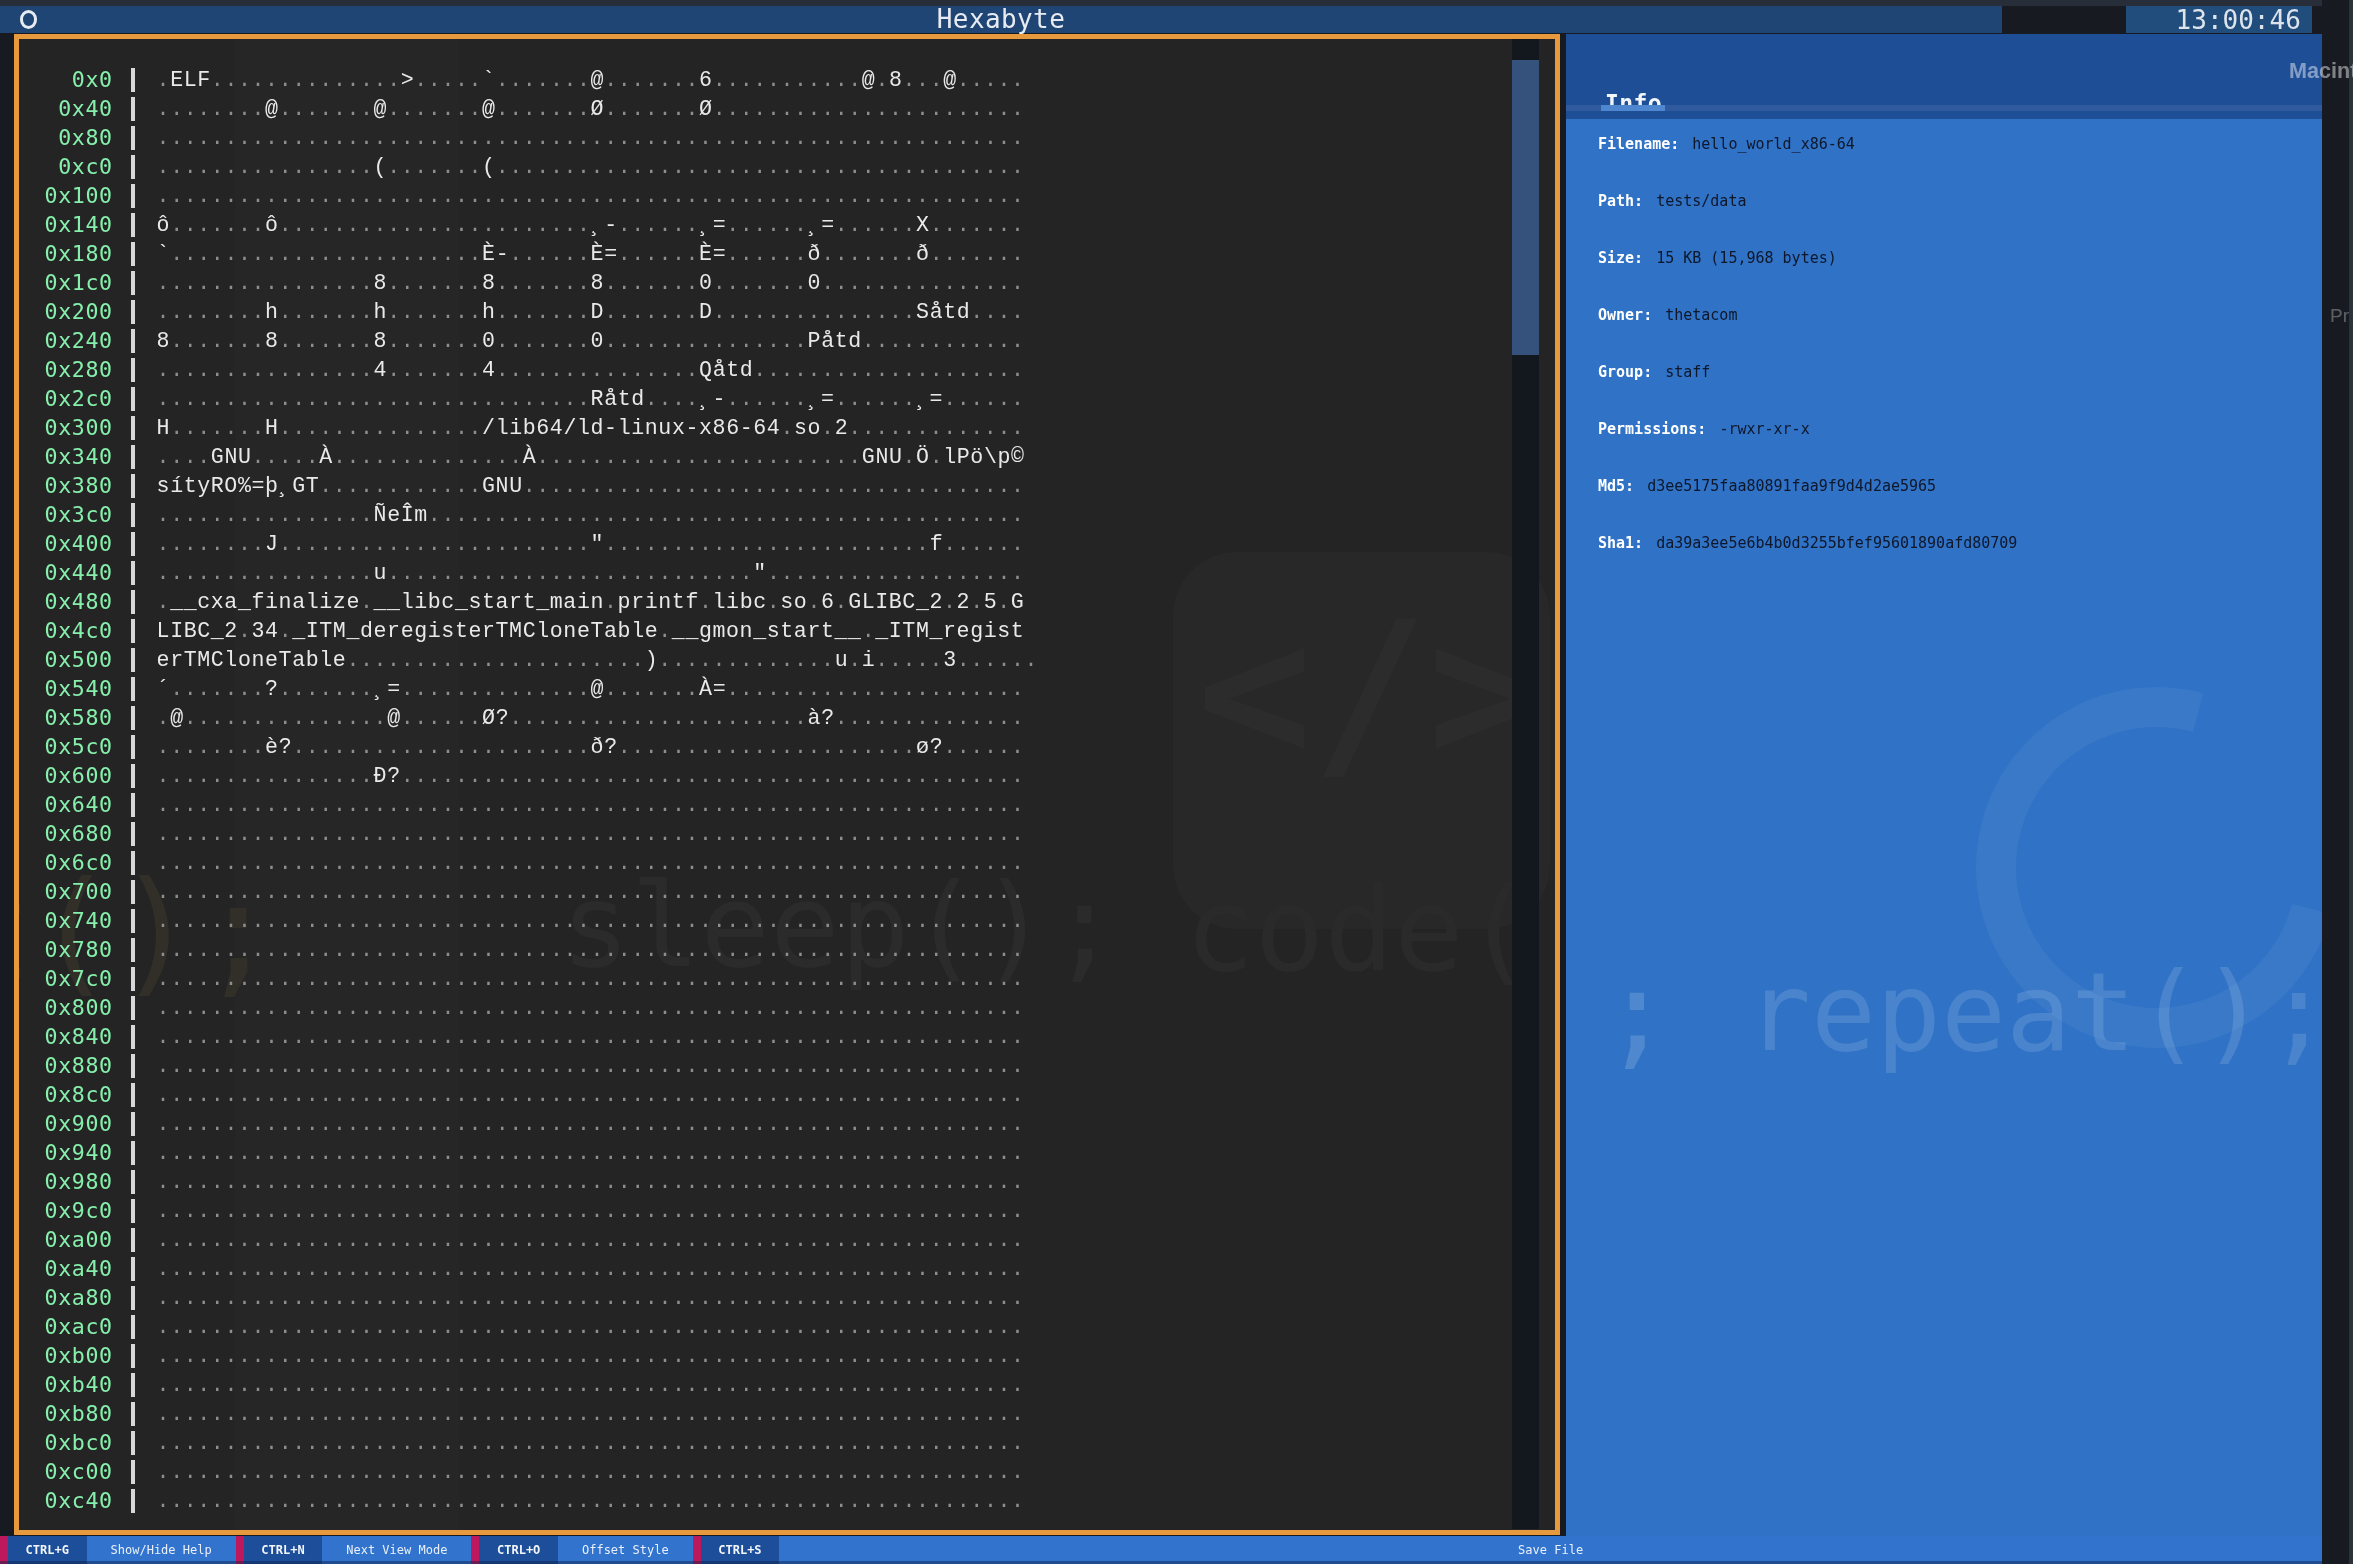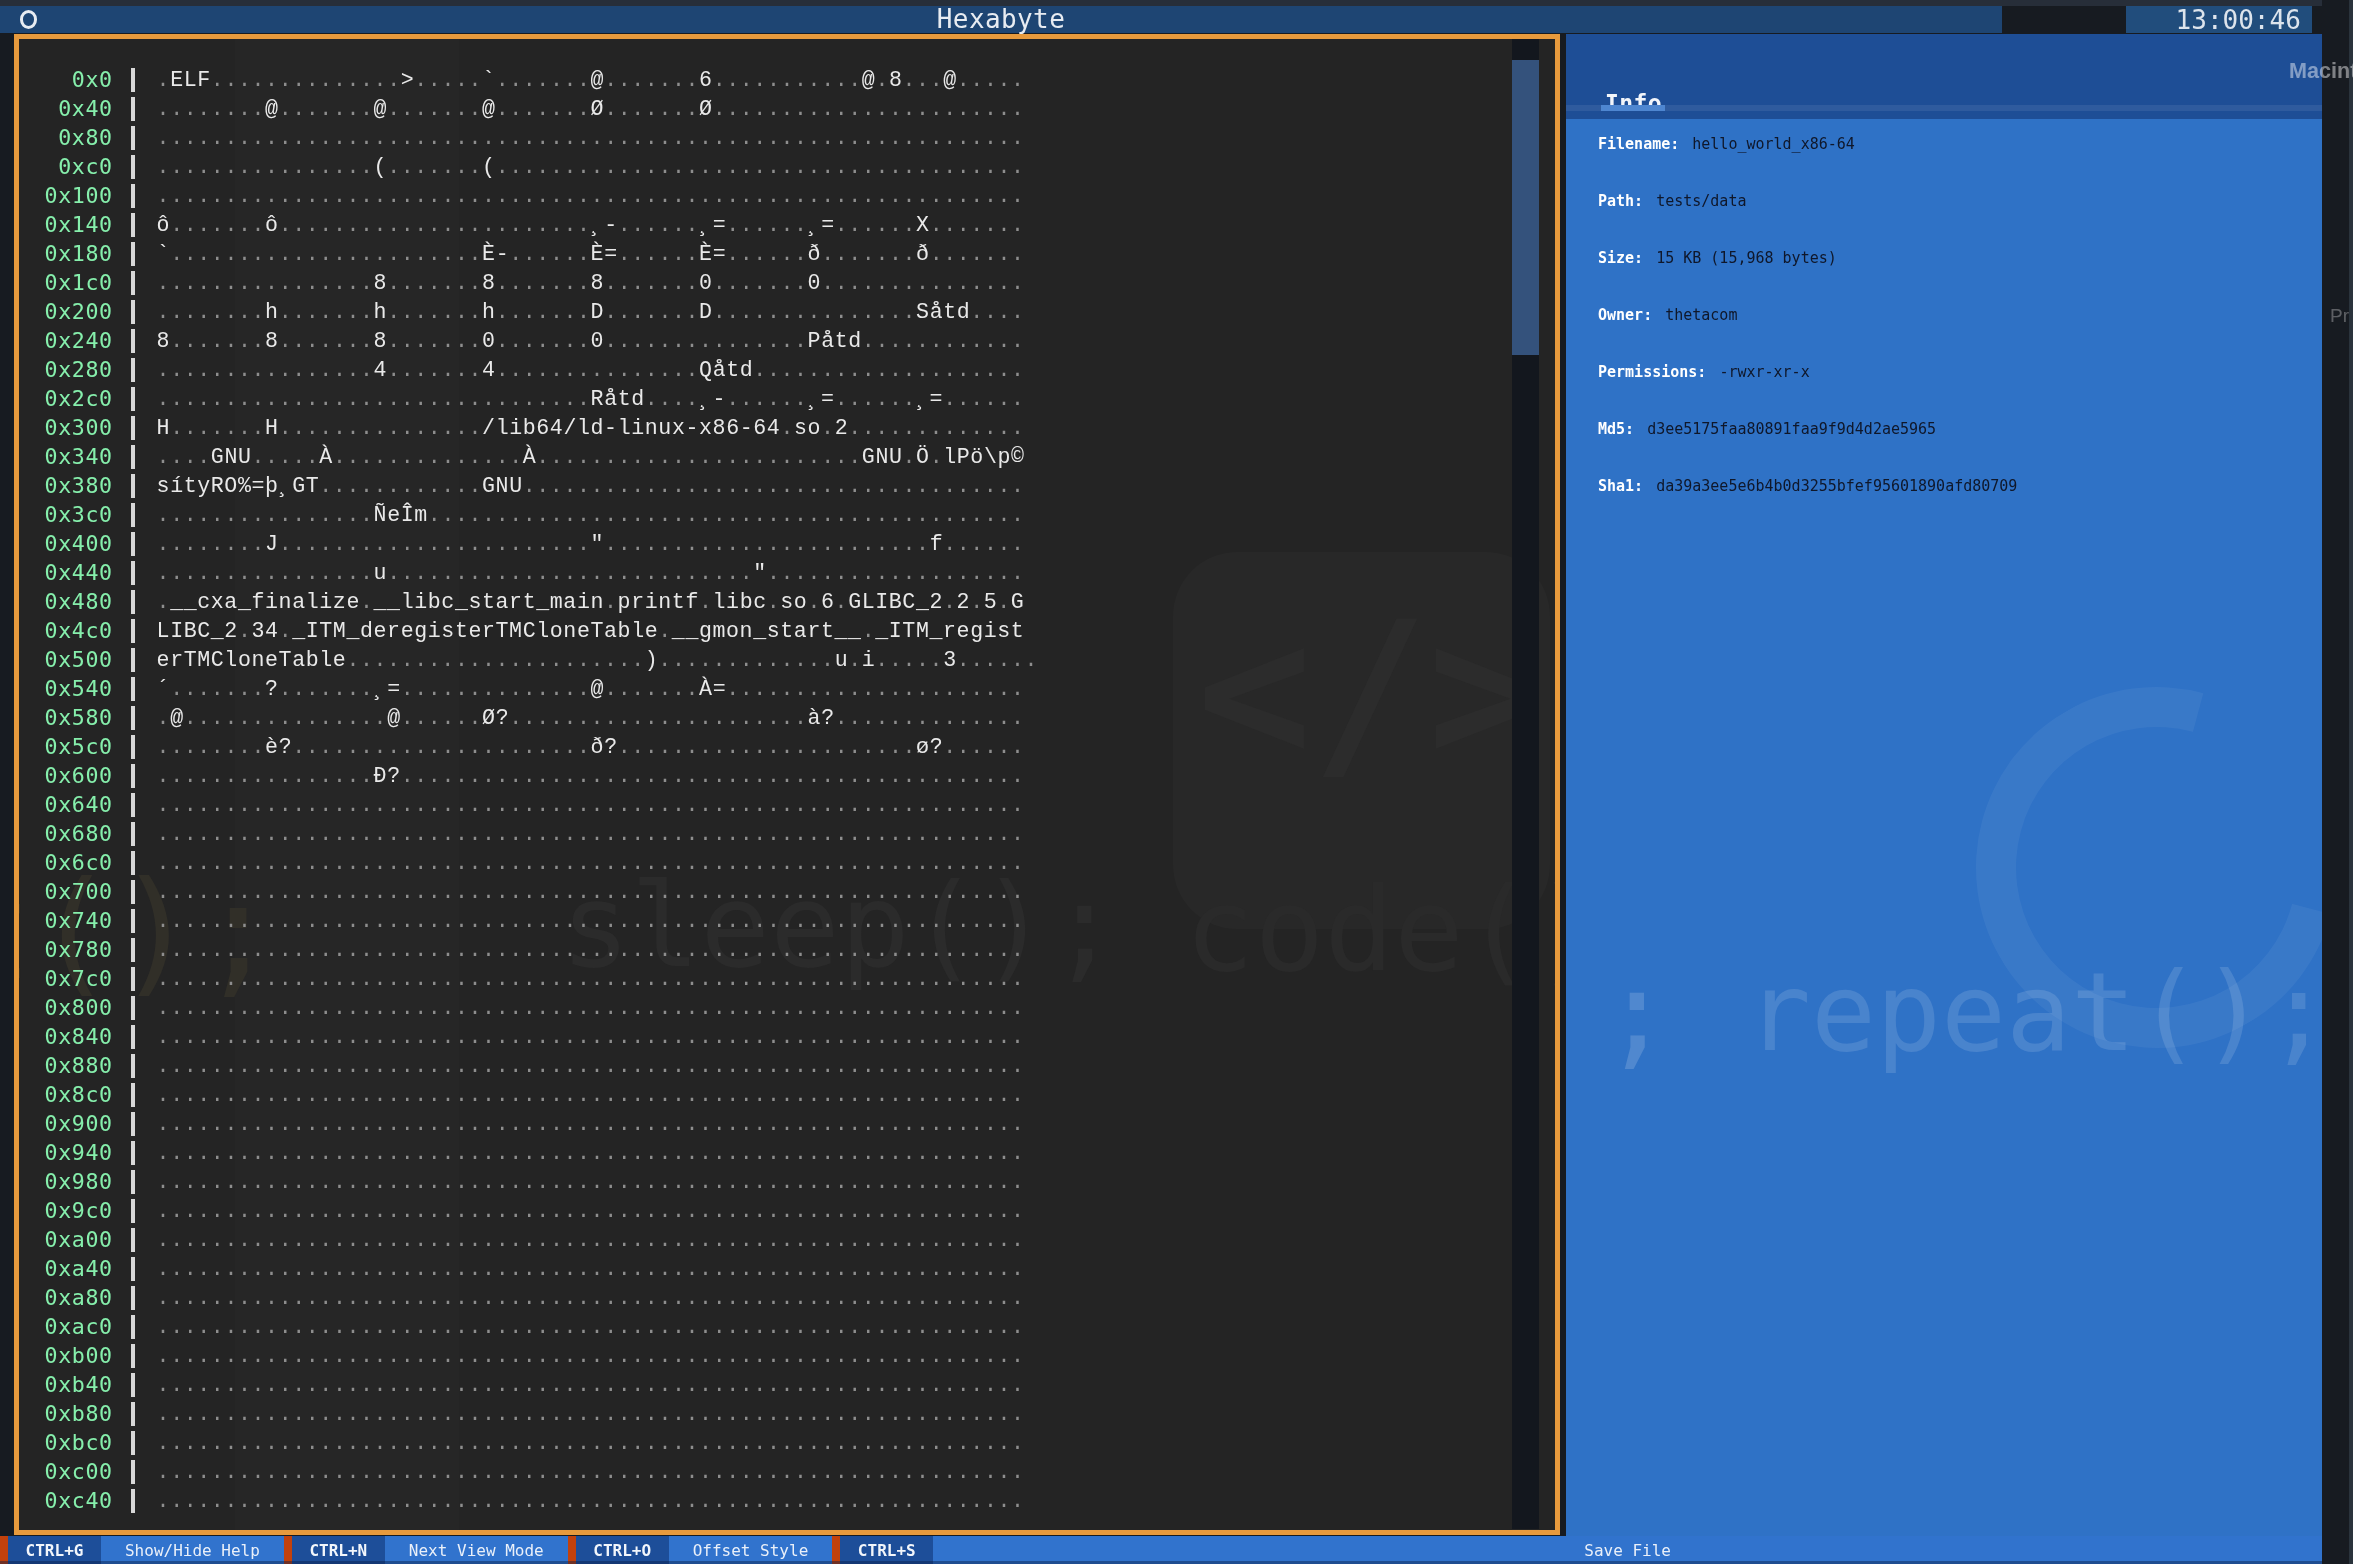--- a/index.html
+++ b/index.html
@@ -42,21 +42,21 @@
   .tab-underline{position:absolute;left:35px;top:71px;width:64px;height:5.6px;background:#4E86D0;}
   .panel-body{position:absolute;left:0;top:85px;right:0;bottom:0;background:#2F72C6;padding:16px 0 0 32px;}
   .field{height:57px;display:flex;font-size:15px;}
   .flabel{font-weight:bold;color:#FFFFFF;}
   .fvalue{margin-left:13px;color:#0f172a;}
   .wm-semi{left:36px;top:826px;font-size:116px;color:rgba(255,255,255,0.16);}
   .wm-repeat{left:180px;top:831px;font-size:108px;color:rgba(255,255,255,0.13);}
   .wm-cring{position:absolute;left:410px;top:568px;width:361px;height:361px;border:40px solid rgba(255,255,255,0.05);border-right-color:transparent;border-radius:50%;transform:rotate(-30deg);}
 
   
-  .footer{position:absolute;left:0;top:1536px;width:2322px;height:29px;background:#c2410c;display:flex;align-items:stretch;padding-left:8px;font-size:16px;}
+  .footer{position:absolute;left:0;top:1536px;width:2322px;height:29px;background:#be185d;display:flex;align-items:stretch;padding-left:8px;font-size:12px;}
   .fkey{background:#1D4E99;color:#F2F6FB;font-weight:bold;padding:0 17.6px;line-height:29px;margin-left:8px;flex:0 0 auto;}
   .fkey:first-child{margin-left:0;}
   .fdesc{background:#3173CD;color:#EAF0F9;padding:0 24px;line-height:29px;flex:0 0 auto;}
   .fdesc.grow{flex:1 1 auto;text-align:center;}
   .footer-shade{position:absolute;left:0;top:1561px;width:2322px;height:4px;background:rgba(10,30,70,0.45);z-index:12;}
 
   
   .right-strip{position:absolute;left:2322px;top:0;width:32px;height:1565px;background:#171B21;}
   .right-edge{position:absolute;left:2349px;top:0;width:4.8px;height:1565px;background:#2A333C;}
   .desk-label{position:absolute;left:2289px;top:58px;font-family:"Liberation Sans","DejaVu Sans",sans-serif;font-weight:bold;font-size:21.6px;color:rgba(255,255,255,0.45);z-index:30;white-space:nowrap;}
@@ -355,20 +355,24 @@
             <span class="flabel">Path:</span>
             <span class="fvalue">tests/data</span>
           </div>
           <div class="field">
             <span class="flabel">Size:</span>
             <span class="fvalue">15 KB (15,968 bytes)</span>
           </div>
           <div class="field">
             <span class="flabel">Owner:</span>
             <span class="fvalue">thetacom</span>
+          </div>
+          <div class="field">
+            <span class="flabel">Group:</span>
+            <span class="fvalue">staff</span>
           </div>
           <div class="field">
             <span class="flabel">Permissions:</span>
             <span class="fvalue">-rwxr-xr-x</span>
           </div>
           <div class="field">
             <span class="flabel">Md5:</span>
             <span class="fvalue">d3ee5175faa80891faa9f9d4d2ae5965</span>
           </div>
           <div class="field">

